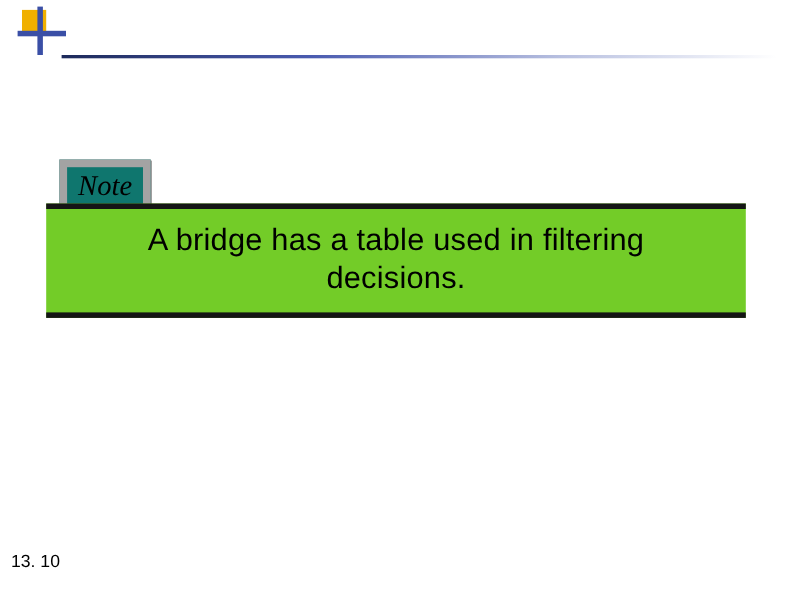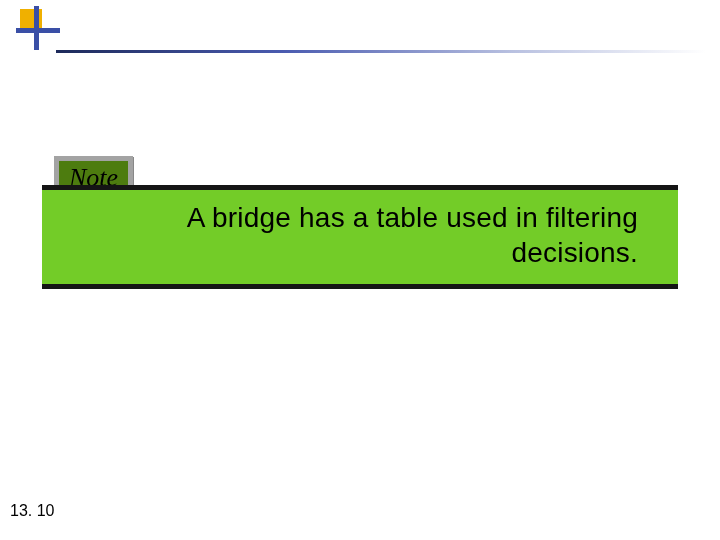--- a/index.html
+++ b/index.html
@@ -12,29 +12,29 @@
   .corner-square { position: absolute; left: 4px; top: 3px; width: 22px; height: 22px; background: #f0b000; }
   .corner-overlay { position: absolute; left: 0; top: 0; width: 44px; height: 44px; pointer-events: none; }
   .corner-v { position: absolute; left: 18px; top: 0; width: 5px; height: 44px; background: #3a4fa6; }
   .corner-h { position: absolute; left: 0; top: 22px; width: 44px; height: 5px; background: #3a4fa6; }
 
   
   .rule { position: absolute; left: 56px; top: 50px; width: 650px; height: 3px;
           background: linear-gradient(to right, #1d2a5a 0%, #4a5bb0 35%, #b8c0e0 70%, #ffffff 100%); }
 
   
-  .note-box { position: absolute; left: 54px; top: 156px; border: 5px solid #a3a3a3; background: #4d7c0f;
+  .note-box { position: absolute; left: 54px; top: 145px; border: 7px solid #a3a3a3; background: #0f766e;
               padding: 2px 10px; box-shadow: 1px 1px 0 #888; }
   .note-text { font-family: "Times New Roman", Times, serif; font-style: italic; font-size: 26px; color: #000; }
 
   
   .band { position: absolute; left: 42px; top: 185px; width: 636px;
           border-top: 5px solid #151515; border-bottom: 5px solid #151515;
           background: #73cc28; padding: 10px 40px 14px 40px; text-align: center; }
-  .band-text { font-size: 28px; font-weight: 400; color: #000; line-height: 1.25; letter-spacing: 0.2px; text-align: right; }
+  .band-text { font-size: 28px; font-weight: 400; color: #000; line-height: 1.25; letter-spacing: 0.2px; }
 
   
   .pagenum { position: absolute; left: 10px; bottom: 20px; font-size: 16px; color: #000; }
 </style>
 </head>
 <body>
 
 <div class="slide">
 
   <div class="corner">

